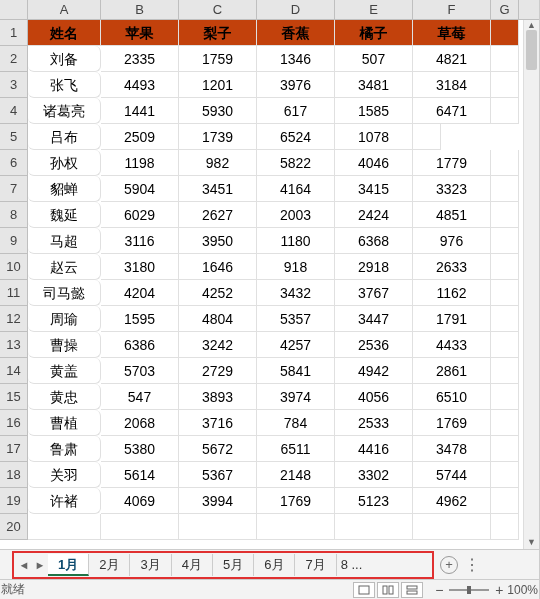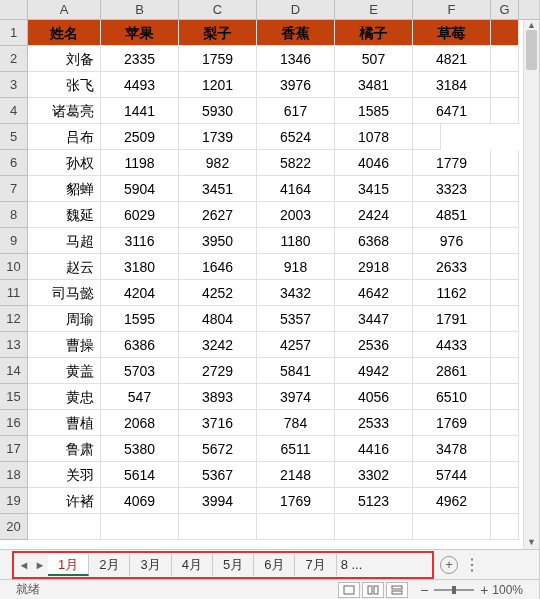--- a/index.html
+++ b/index.html
@@ -65,21 +65,22 @@
     overflow: hidden;
     white-space: nowrap;
   }
   .header-row .cell {
     background: #c2410c;
     font-weight: bold;
     text-align: center;
     color: #000;
   }
   .data-row .name {
-    text-align: right;
+    text-align: center;
+    border-radius: 6px;
   }
   .data-row .num {
     text-align: center;
   }
   .tabs-row {
     position: absolute;
     bottom: 20px;
     left: 0;
     right: 0;
     height: 30px;
@@ -110,22 +111,22 @@
     line-height: 22px;
     border-right: 1px solid #ccc;
     font-size: 13px;
     color: #333;
     cursor: pointer;
     background: #f3f3f3;
   }
   .tab.active {
     background: #fff;
     border-bottom: 2px solid #217346;
-    color: #b91c1c;
-    font-weight: 400;
+    color: #0c4a6e;
+    font-weight: 700;
   }
   .tab-overflow {
     padding: 0 4px;
     font-size: 13px;
     color: #333;
   }
   .tab-add {
     margin-left: 6px;
     width: 18px;
     height: 18px;
@@ -148,21 +149,21 @@
     bottom: 0;
     left: 0;
     right: 0;
     height: 20px;
     background: #f3f3f3;
     border-top: 1px solid #ccc;
     display: flex;
     align-items: center;
     font-size: 12px;
     color: #555;
-    padding: 0 16px;
+    padding: 0 1px;
   }
   .status-left { flex: 1; }
   .view-btn {
     width: 22px;
     height: 16px;
     border: 1px solid #bbb;
     margin-left: 2px;
     background: #fff;
     cursor: pointer;
     display: inline-flex;
@@ -336,21 +337,21 @@
         <div class="cell num col-E">2918</div>
         <div class="cell num col-F">2633</div>
         <div class="cell col-G"></div>
       </div>
       <div class="row data-row">
         <div class="row-header">11</div>
         <div class="cell name col-A">司马懿</div>
         <div class="cell num col-B">4204</div>
         <div class="cell num col-C">4252</div>
         <div class="cell num col-D">3432</div>
-        <div class="cell num col-E">4642</div>
+        <div class="cell num col-E">3767</div>
         <div class="cell num col-F">1162</div>
         <div class="cell col-G"></div>
       </div>
       <div class="row data-row">
         <div class="row-header">12</div>
         <div class="cell name col-A">周瑜</div>
         <div class="cell num col-B">1595</div>
         <div class="cell num col-C">4804</div>
         <div class="cell num col-D">5357</div>
         <div class="cell num col-E">3447</div>

